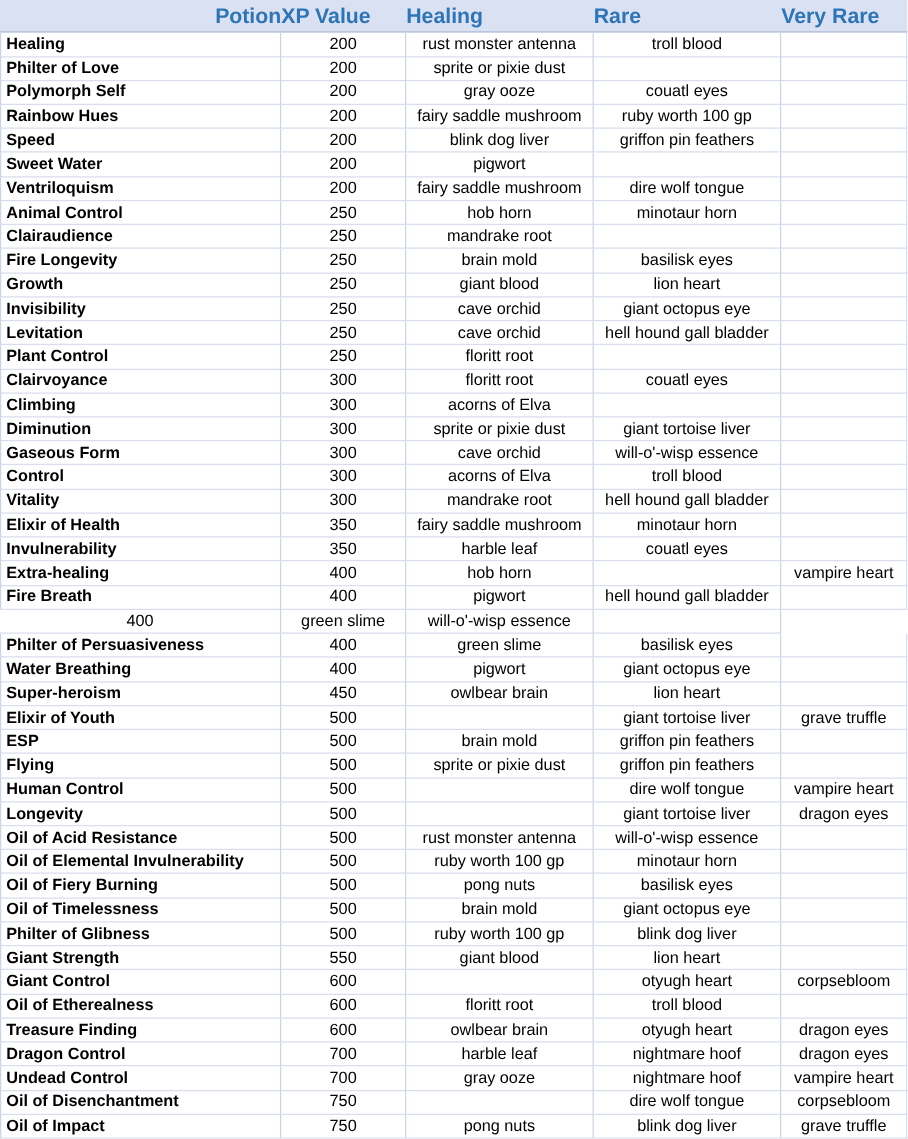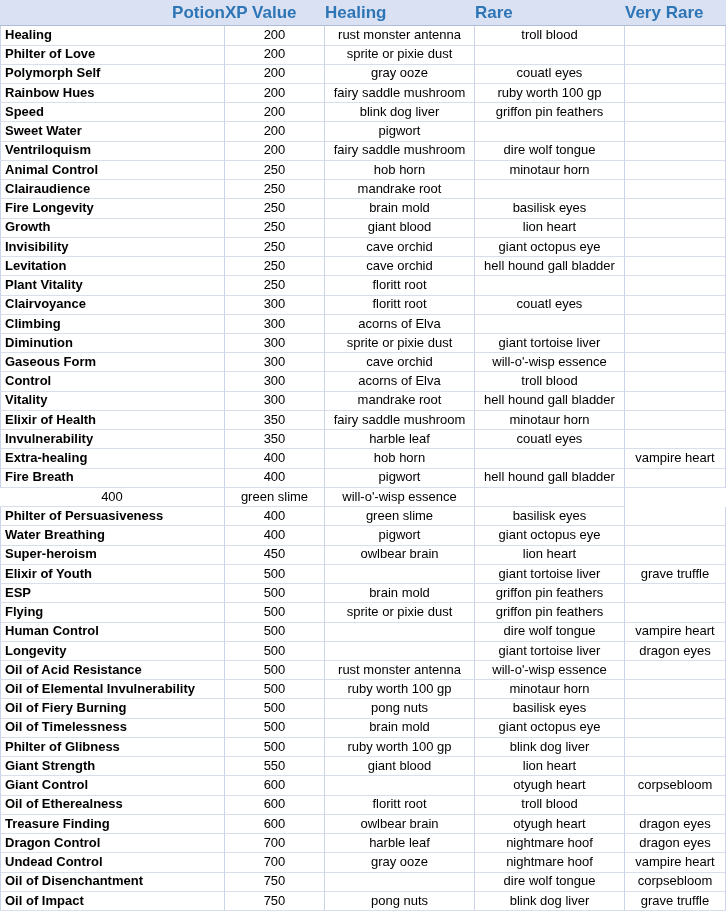--- a/index.html
+++ b/index.html
@@ -153,21 +153,21 @@
         <div class="cell col4"></div>
       </div>
       <div class="row">
         <div class="cell col0">Levitation</div>
         <div class="cell col1">250</div>
         <div class="cell col2">cave orchid</div>
         <div class="cell col3">hell hound gall bladder</div>
         <div class="cell col4"></div>
       </div>
       <div class="row">
-        <div class="cell col0">Plant Vitality</div>
+        <div class="cell col0">Plant Control</div>
         <div class="cell col1">250</div>
         <div class="cell col2">floritt root</div>
         <div class="cell col3"></div>
         <div class="cell col4"></div>
       </div>
       <div class="row">
         <div class="cell col0">Clairvoyance</div>
         <div class="cell col1">300</div>
         <div class="cell col2">floritt root</div>
         <div class="cell col3">couatl eyes</div>

